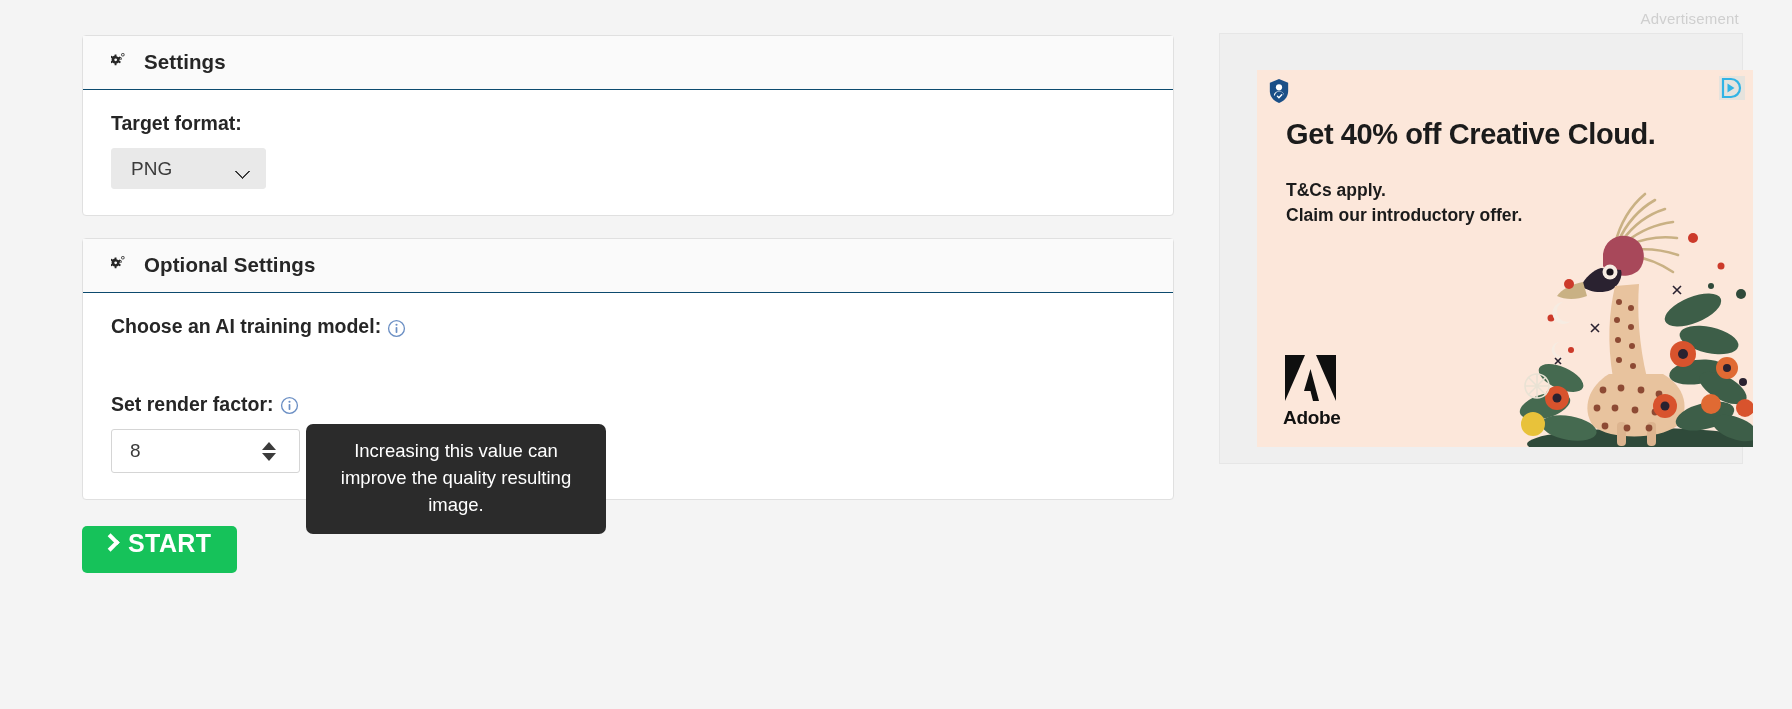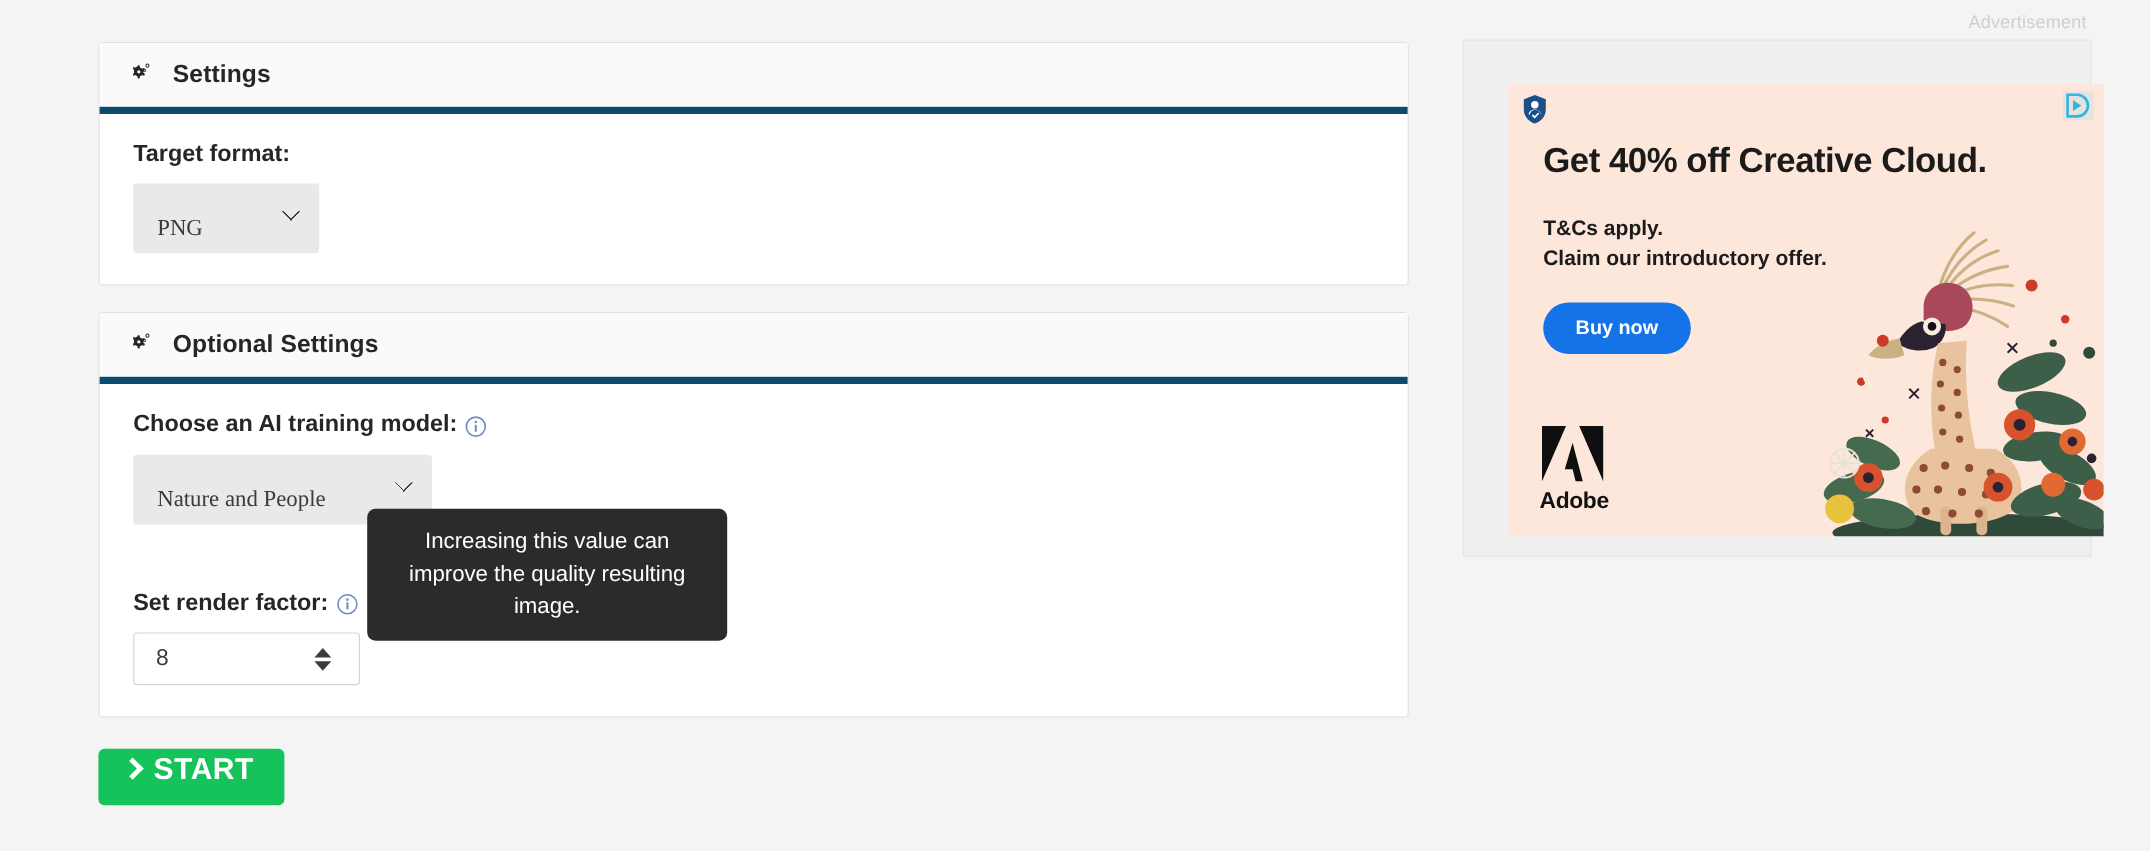--- a/index.html
+++ b/index.html
@@ -24,21 +24,21 @@
   }
 
   .panel {
     background: #ffffff;
     border: 1px solid #e0e0e0;
     border-radius: 4px;
     margin-bottom: 22px;
   }
   .panel-header {
     background: #fafafa;
-    border-bottom: 6px solid #0c4a6e;
+    border-bottom: 1px solid #0c4a6e;
     padding: 14px 28px 15px 28px;
     display: flex;
     align-items: center;
     gap: 11px;
     font-size: 20.5px;
     font-weight: bold;
     color: #262626;
     letter-spacing: .1px;
   }
   .panel-body {
@@ -62,23 +62,23 @@
   .info-icon { display:inline-block; width:19px; height:19px; line-height:0; position: relative; top: 1px; }
 
   select.ui-select {
     -webkit-appearance: none;
     -moz-appearance: none;
     appearance: none;
     background: #e9e9e9;
     border: 1px solid #e9e9e9;
     border-radius: 3px;
     color: #3b3b3b;
-    font-family: Liberation Serif, serif;
+    font-family: Liberation Sans, sans-serif;
     font-size: 19px;
-    padding: 26px 42px 9px 19px;
+    padding: 9px 42px 9px 19px;
     outline: none;
     cursor: pointer;
     background-image:
       linear-gradient(45deg, transparent 49.5%, #3b3b3b 49.5%, #3b3b3b 57%, transparent 57%),
       linear-gradient(-45deg, transparent 49.5%, #3b3b3b 49.5%, #3b3b3b 57%, transparent 57%);
     background-position: calc(100% - 22px) 22px, calc(100% - 15px) 22px;
     background-size: 8px 8px, 8px 8px;
     background-repeat: no-repeat;
   }
   select#target-format { width: 155px; }
@@ -278,23 +278,20 @@
         <div class="field-label">
           <span>Choose an AI training model:</span>
           <span class="info-icon">
             <svg viewBox="0 0 24 24" width="19" height="19" aria-hidden="true">
               <circle cx="12" cy="12" r="10" fill="none" stroke="#6b8fc4" stroke-width="1.7"></circle>
               <circle cx="12" cy="7.2" r="1.35" fill="#6b8fc4"></circle>
               <rect x="10.9" y="10" width="2.2" height="7.6" rx="1" fill="#6b8fc4"></rect>
             </svg>
           </span>
         </div>
-        <select id="ai-model" class="ui-select">
-          <option>Nature and People</option>
-        </select>
 
         <div class="field-label second">
           <span>Set render factor:</span>
           <span class="info-icon">
             <svg viewBox="0 0 24 24" width="19" height="19" aria-hidden="true">
               <circle cx="12" cy="12" r="10" fill="none" stroke="#6b8fc4" stroke-width="1.7"></circle>
               <circle cx="12" cy="7.2" r="1.35" fill="#6b8fc4"></circle>
               <rect x="10.9" y="10" width="2.2" height="7.6" rx="1" fill="#6b8fc4"></rect>
             </svg>
           </span>
@@ -344,23 +341,20 @@
           </svg>
         </span>
 
         <div class="ad-headline">Get 40% off Creative Cloud.</div>
 
         <div class="ad-sub">
           <div>T&amp;Cs apply.</div>
           <div>Claim our introductory offer.</div>
         </div>
 
-        <button class="ad-cta">
-          <span>Buy now</span>
-        </button>
 
         <span class="ad-logo">
           <svg viewBox="0 0 55 50" width="55" height="50" aria-hidden="true">
             <path d="M2 2 H22 L2 48 Z" fill="#0f0f0f"></path>
             <path d="M53 2 H33 L53 48 Z" fill="#0f0f0f"></path>
             <path d="M27.5 16 L36 48 H30 L27.5 38 H21 Z" fill="#0f0f0f"></path>
           </svg>
         </span>
         <div class="ad-logo-text">Adobe</div>
 

